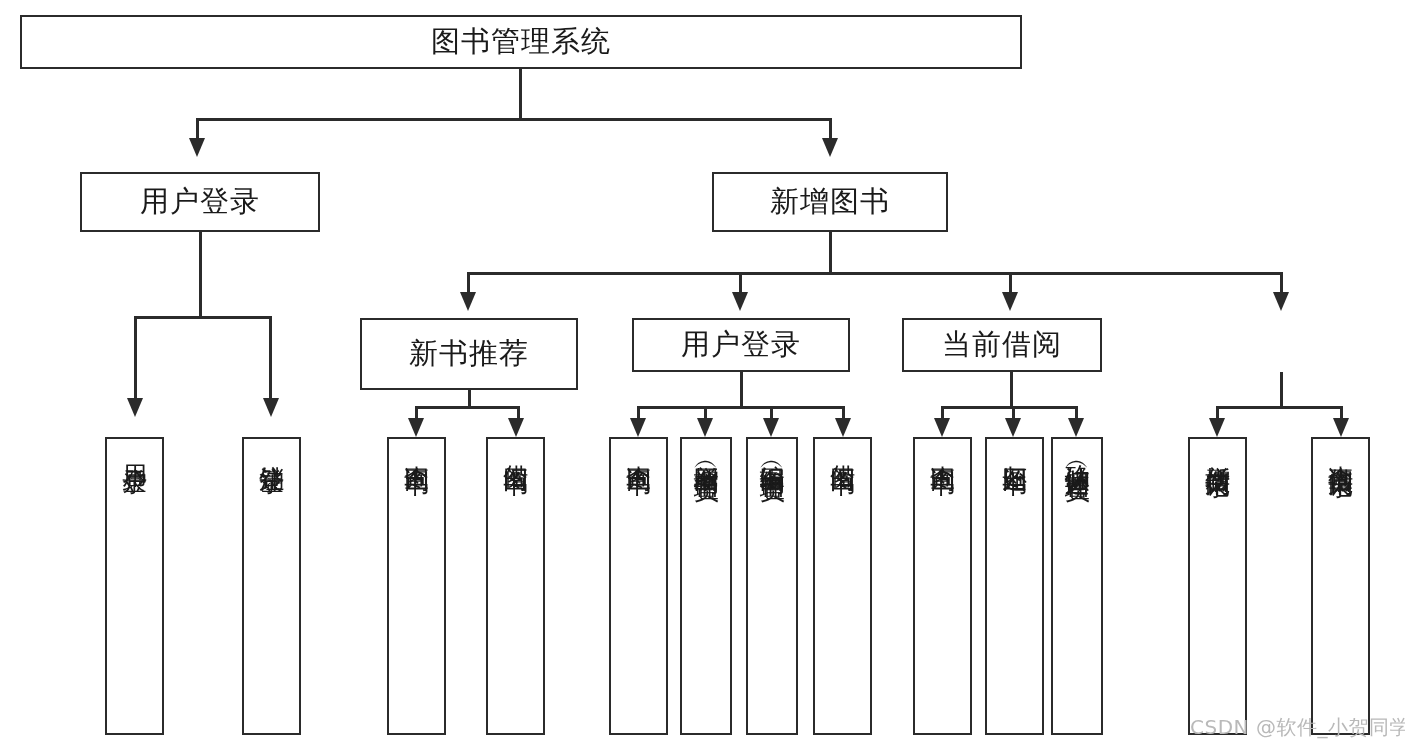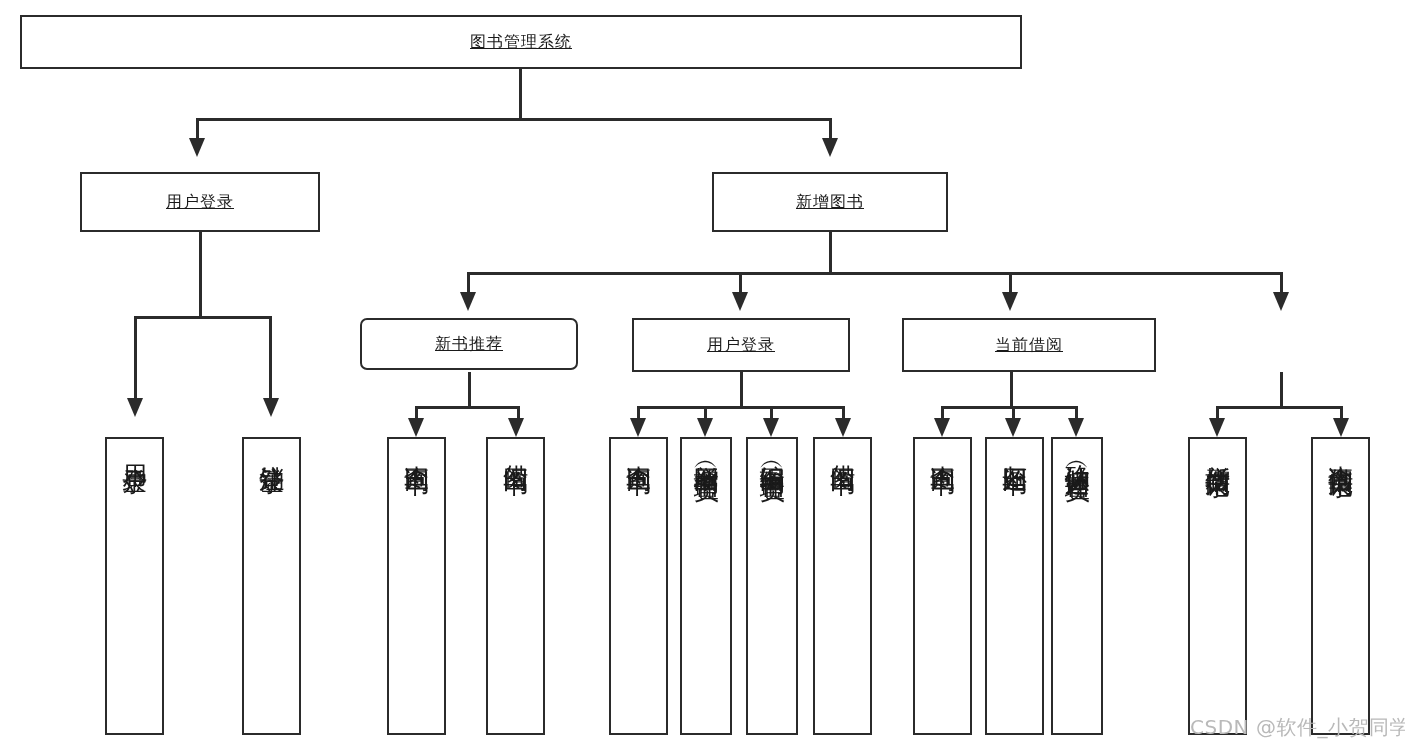--- a/index.html
+++ b/index.html
@@ -20,23 +20,22 @@
     position: absolute;
     box-sizing: border-box;
     background: #ffffff;
     border: 2.5px solid #2b2b2b;
     display: flex;
     align-items: center;
     justify-content: center;
     color: #1a1a1a;
   }
   .node.h-node {
-    font-size: 16px;
+    font-size: 29px;
     letter-spacing: 1px;
-    text-decoration: underline;
   }
   
   .node.v-node {
     align-items: flex-start;
     justify-content: center;
     padding-top: 6px;
   }
   .v-label {
     writing-mode: vertical-rl;
     text-orientation: upright;
@@ -140,29 +139,29 @@
   </div>
 
   <div class="node h-node" style="left:80px; top:172px; width:240px; height:60px;">
     <span>用户登录</span>
   </div>
 
   <div class="node h-node" style="left:712px; top:172px; width:236px; height:60px;">
     <span>新增图书</span>
   </div>
 
-  <div class="node h-node" style="left:360px; top:318px; width:218px; height:52px;border-radius:7px;">
+  <div class="node h-node" style="left:360px; top:318px; width:218px; height:72px;">
     <span>新书推荐</span>
   </div>
 
   <div class="node h-node" style="left:632px; top:318px; width:218px; height:54px;">
     <span>用户登录</span>
   </div>
 
-  <div class="node h-node" style="left:902px; top:318px; width:254px; height:54px;">
+  <div class="node h-node" style="left:902px; top:318px; width:200px; height:54px;">
     <span>当前借阅</span>
   </div>
 
 
   <div class="node v-node" style="left:105px; top:437px; width:59px; height:298px;">
     <span class="v-label">用户登录</span>
   </div>
 
   <div class="node v-node" style="left:242px; top:437px; width:59px; height:298px;">
     <span class="v-label">注销登录</span>

